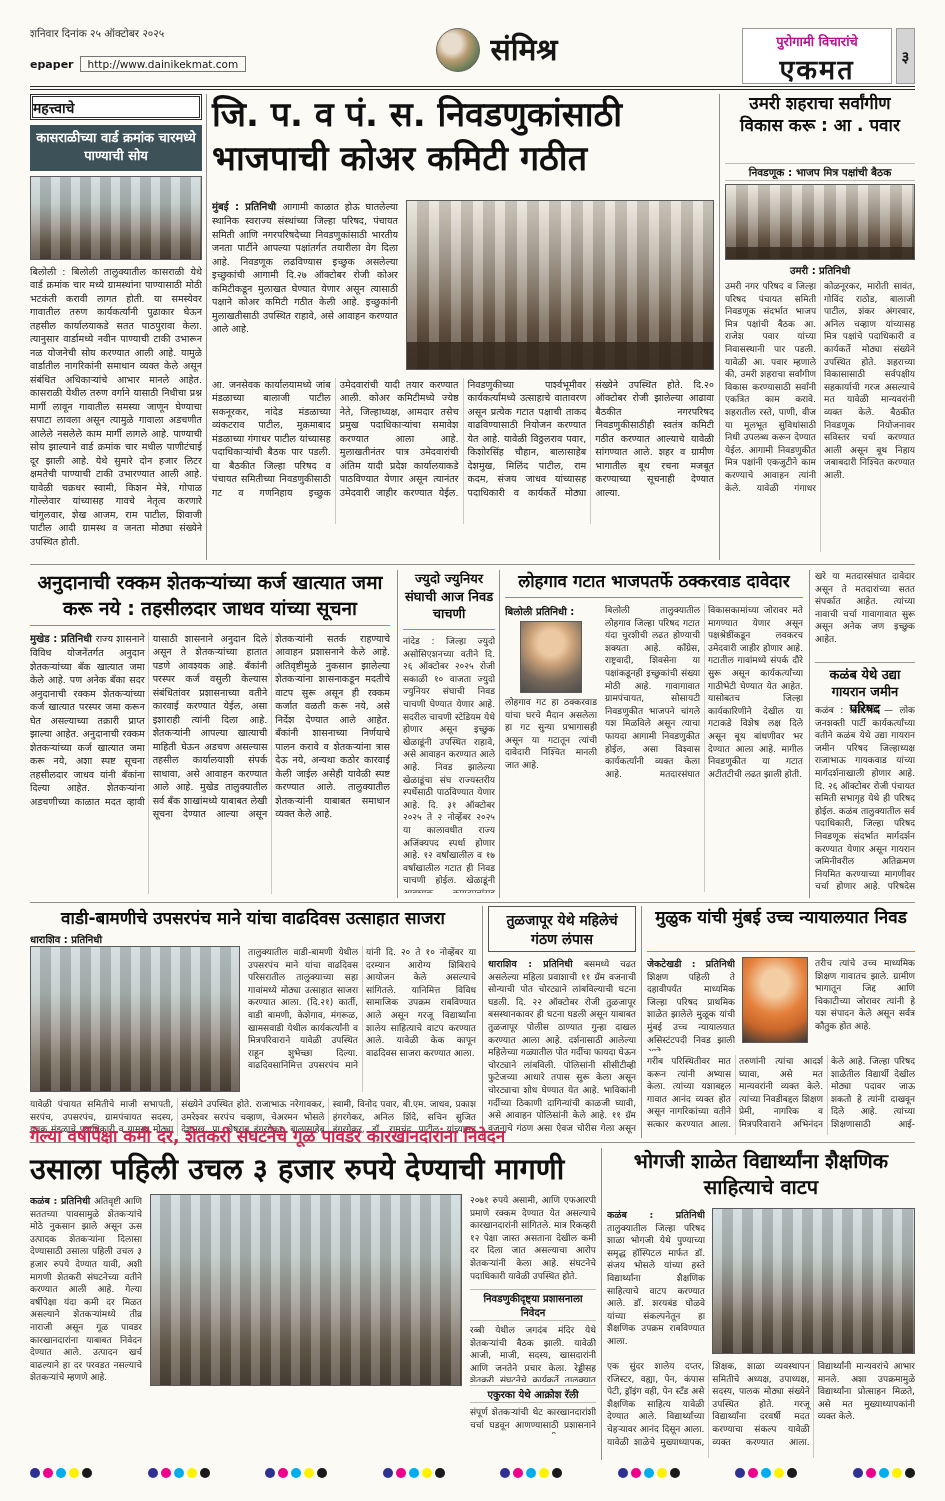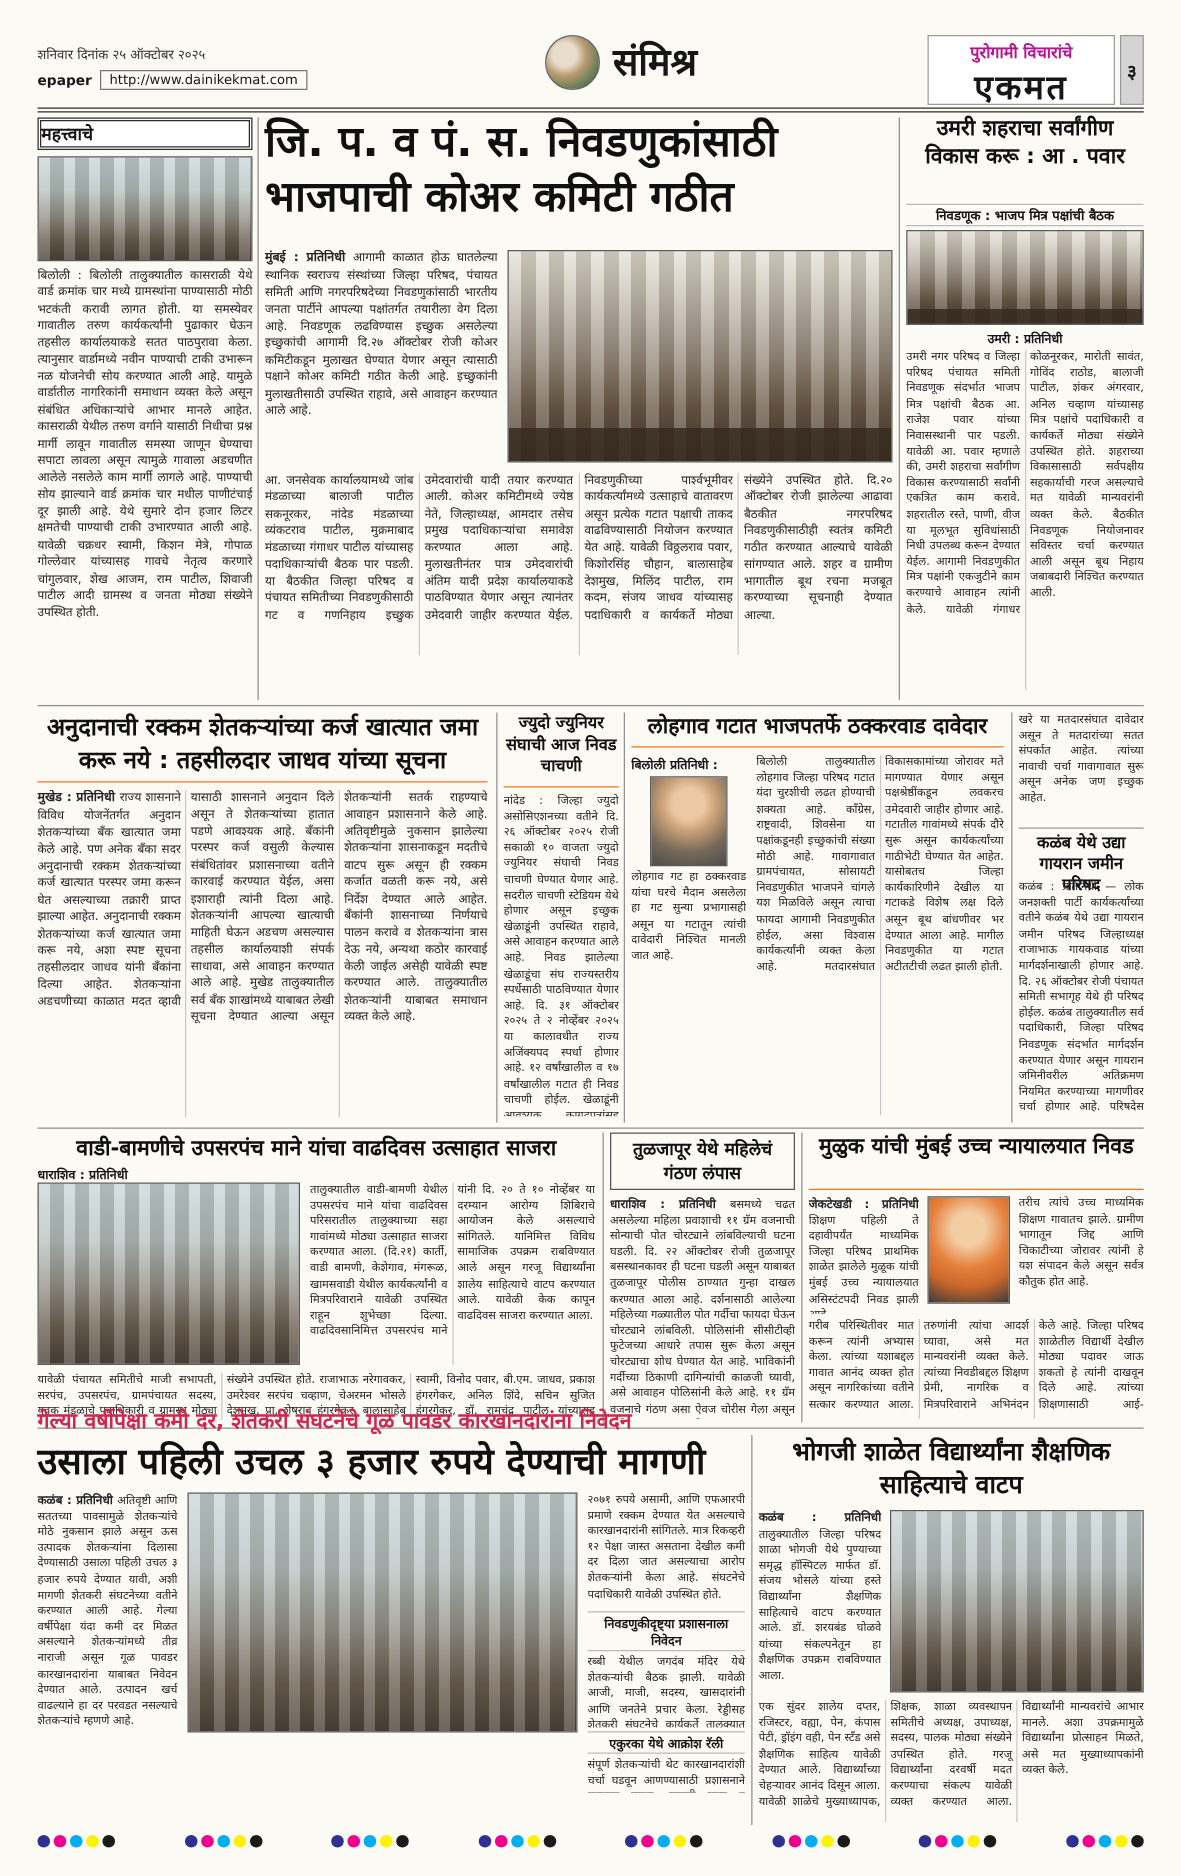--- a/index.html
+++ b/index.html
@@ -36,41 +36,42 @@
   .dot{width:10px;height:10px;border-radius:50%;display:inline-block}
   .subhead-mini{font-weight:bold;font-size:10.5px;text-align:center;margin:3px 0;border-top:1px solid #bbb;border-bottom:1px solid #bbb;padding:1px 0}
   .logo-circle{width:44px;height:44px;border-radius:50%;border:1px solid #666;background:
     radial-gradient(circle at 35% 35%, #e8dccd 0 25%, #b79a6f 45%, #6c7f58 70%, #41503a 100%)}
 </style>
 </head>
 <body>
 
 <div class="page">
 
-  <div class="abs" style="left:30px;top:36px;width:260px;font-size:10.5px;color:#333">शनिवार दिनांक २५ ऑक्टोबर २०२५</div>
+  <div class="abs" style="left:30px;top:26px;width:260px;font-size:10.5px;color:#333">शनिवार दिनांक २५ ऑक्टोबर २०२५</div>
   <div class="abs" style="left:30px;top:56px;display:flex;align-items:center;gap:6px">
     <span style="font-size:11px;font-weight:bold">epaper</span>
     <span class="url-box">http://www.dainikekmat.com</span>
   </div>
 
   <div class="abs" style="left:392px;top:28px;width:210px;display:flex;align-items:flex-start;gap:10px;justify-content:center">
     <span class="logo-circle"></span>
     <span style="font-size:30px;font-weight:bold">संमिश्र</span>
   </div>
 
   <div class="abs" style="left:742px;top:28px;width:150px;height:56px;border:1px solid #9a9a9a;padding:3px 4px;background:#fff">
     <div class="ctr" style="font-size:13px;font-weight:bold;color:#b5138f">पुरोगामी विचारांचे</div>
     <div class="ctr" style="font-size:27px;font-weight:bold;letter-spacing:2px">एकमत</div>
   </div>
   <div class="abs ctr" style="left:896px;top:28px;width:19px;height:56px;background:#d4d4d4;border:1px solid #9a9a9a;font-size:15px;font-weight:bold;line-height:56px">३</div>
 
   <div class="abs" style="left:30px;top:86px;width:885px;height:4px;border-top:1px solid #2c2c2c;border-bottom:1px solid #2c2c2c"></div>
 
   <div class="abs" style="left:30px;top:94px;width:172px;height:466px">
     <div class="box-label" style="height:26px;font-size:14px;line-height:22px">महत्त्वाचे</div>
+    <div class="dark-head" style="margin-top:5px;height:46px;font-size:13px;padding:4px 3px;line-height:1.4">कासराळीच्या वार्ड क्रमांक चारमध्ये पाण्याची सोय</div>
     <div class="photo-out" style="margin-top:5px;width:172px;height:84px"></div>
     <div class="body-text" style="margin-top:5px;height:294px">बिलोली : बिलोली तालुक्यातील कासराळी येथे वार्ड क्रमांक चार मध्ये ग्रामस्थांना पाण्यासाठी मोठी भटकंती करावी लागत होती. या समस्येवर गावातील तरुण कार्यकर्त्यांनी पुढाकार घेऊन तहसील कार्यालयाकडे सतत पाठपुरावा केला. त्यानुसार वार्डामध्ये नवीन पाण्याची टाकी उभारून नळ योजनेची सोय करण्यात आली आहे. यामुळे वार्डातील नागरिकांनी समाधान व्यक्त केले असून संबंधित अधिकाऱ्यांचे आभार मानले आहेत. कासराळी येथील तरुण वर्गाने यासाठी निधीचा प्रश्न मार्गी लावून गावातील समस्या जाणून घेण्याचा सपाटा लावला असून त्यामुळे गावाला अडचणीत आलेले नसलेले काम मार्गी लागले आहे. पाण्याची सोय झाल्याने वार्ड क्रमांक चार मधील पाणीटंचाई दूर झाली आहे. येथे सुमारे दोन हजार लिटर क्षमतेची पाण्याची टाकी उभारण्यात आली आहे. यावेळी चक्रधर स्वामी, किशन मेत्रे, गोपाळ गोल्लेवार यांच्यासह गावचे नेतृत्व करणारे चांगुलवार, शेख आजम, राम पाटील, शिवाजी पाटील आदी ग्रामस्थ व जनता मोठ्या संख्येने उपस्थित होती.</div>
   </div>
 
   <div class="vline" style="left:206px;top:94px;height:466px"></div>
 
   <div class="abs" style="left:212px;top:92px;width:502px;height:468px">
     <div class="headline" style="font-size:34px;line-height:1.3;height:102px">जि. प. व पं. स. निवडणुकांसाठी भाजपाची कोअर कमिटी गठीत</div>
     <div style="display:flex;gap:8px;margin-top:6px;height:172px">
       <div style="width:186px;overflow:hidden">

